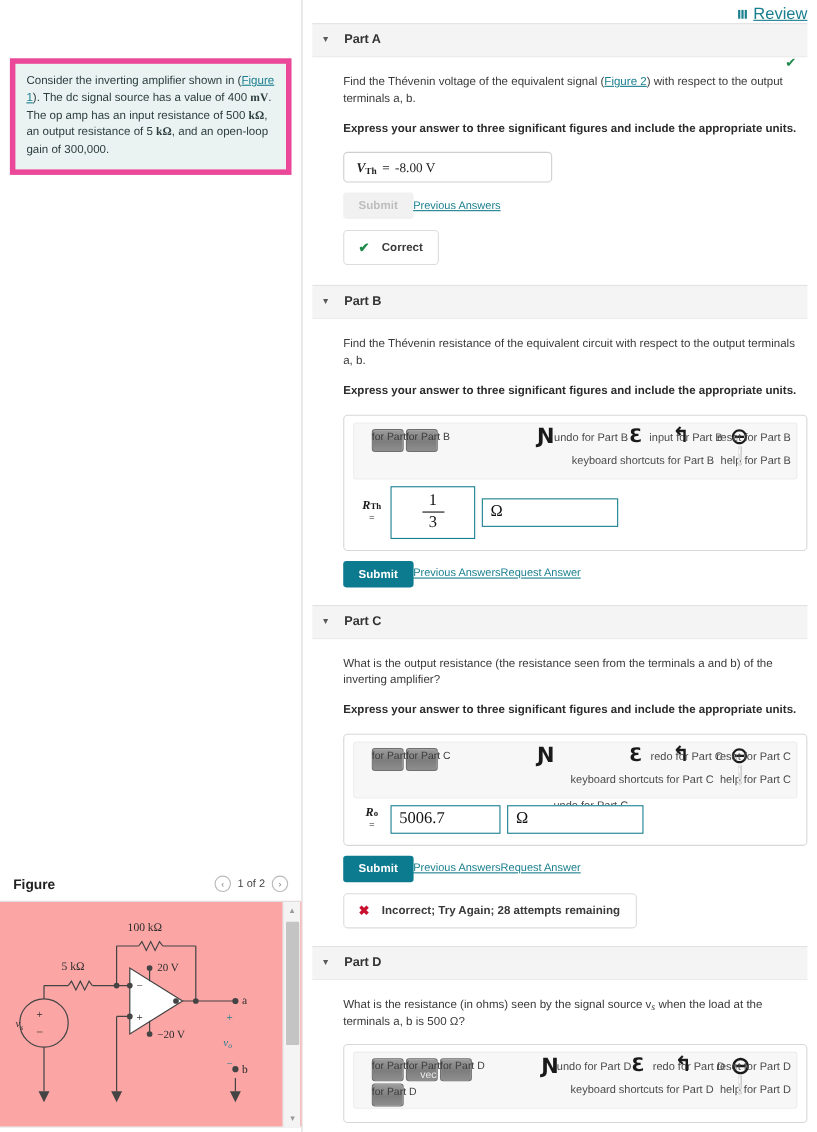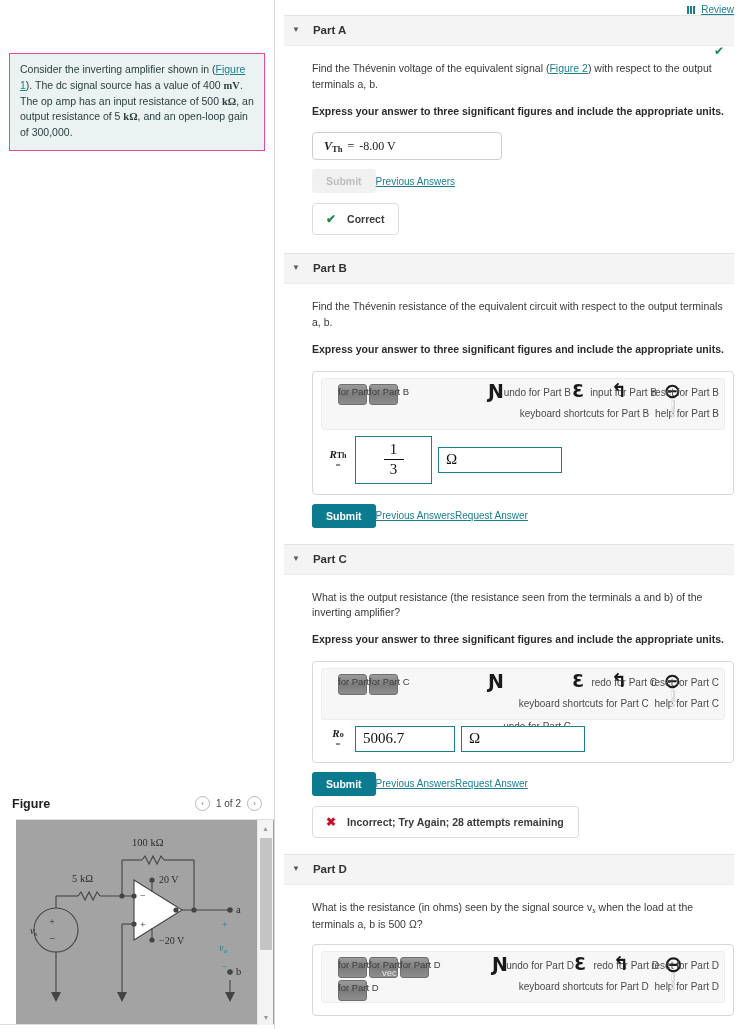--- a/index.html
+++ b/index.html
@@ -8,48 +8,48 @@
     width:743px; height:1029px;
     font-family:"Liberation Sans", sans-serif;
     font-size:11px; color:#333; background:#fff;
     overflow:hidden; position:relative;
   }
   .page { display:flex; width:743px; height:1029px; }
 
   
   .left-col { width:275px; height:1029px; position:relative; border-right:1px solid #d8d8d8; flex:0 0 275px; }
   .problem-box {
-    margin:53px 9px 0 9px; background:#eaf2f2; border:1px solid #ec4899;
+    margin:53px 9px 0 9px; background:#eaf2f2; border:5px solid #ec4899;
     padding:8px 10px 9px 10px; font-size:10.5px; line-height:1.5; color:#2c3e3f;
   }
   .problem-box a { color:#1a7f8e; }
   .mathit { font-family:"Liberation Serif", serif; font-style:italic; }
   .mathbf { font-family:"Liberation Serif", serif; font-weight:bold; font-style:normal; }
 
   .figure-panel { position:absolute; left:0; top:787px; width:274px; }
   .figure-head { display:flex; align-items:center; justify-content:space-between; padding:9px 12px 8px 12px; }
   .figure-title { font-size:12.5px; font-weight:bold; color:#222; }
   .figure-pager { display:flex; align-items:center; gap:6px; font-size:10px; color:#444; }
   .pg-arrow {
     width:15px; height:15px; border:1px solid #b9b9b9; border-radius:50%;
     display:flex; align-items:center; justify-content:center;
     font-size:8px; color:#7a7a7a; background:#fff;
   }
-  .figure-body { border-top:1px solid #e0e0e0; position:relative; height:205px; background:#a3a3a3;margin-left:16px; }
+  .figure-body { border-top:1px solid #e0e0e0; position:relative; height:205px; background:#fca5a5; }
   .fig-canvas { position:absolute; left:0; top:0; width:252px; height:205px; }
   .fig-scroll { position:absolute; right:1px; top:0; width:16px; height:205px; background:#f4f4f4; border-left:1px solid #e6e6e6; }
   .sc-btn { height:16px; display:flex; align-items:center; justify-content:center; font-size:7px; color:#9a9a9a; }
   .sc-thumb { position:absolute; left:2px; top:18px; width:12px; height:112px; background:#c4c4c4; border-radius:1px; }
   .sc-bot { position:absolute; bottom:0; left:0; width:16px; }
   .figure-foot { border-top:1px solid #e0e0e0; height:13px; }
 
   
   .right-col { flex:1 1 auto; position:relative; }
   .review-row { display:flex; justify-content:flex-end; align-items:center; gap:5px; padding:4px 9px 0 0; }
-  .review-link { color:#1a7f8e; font-size:10px; text-decoration:underline; }
+  .review-link { color:#1a7f8e; font-size:15px; text-decoration:underline; }
   .review-ico { display:inline-block; width:9px; height:8px; position:relative; }
   .review-ico i { position:absolute; top:0; width:2px; height:8px; background:#1a7f8e; display:block; }
   .review-ico i:nth-child(1){left:0;} .review-ico i:nth-child(2){left:3px;} .review-ico i:nth-child(3){left:6px;}
 
   .part { margin:0 9px 0 9px; }
   .part-header {
     background:#f4f4f4; border-top:1px solid #e3e3e3; border-bottom:1px solid #ececec;
     display:flex; align-items:center; gap:13px; padding:8px 12px 9px 8px; position:relative;
   }
   .caret { color:#5a5a5a; font-size:8px; line-height:1; }

